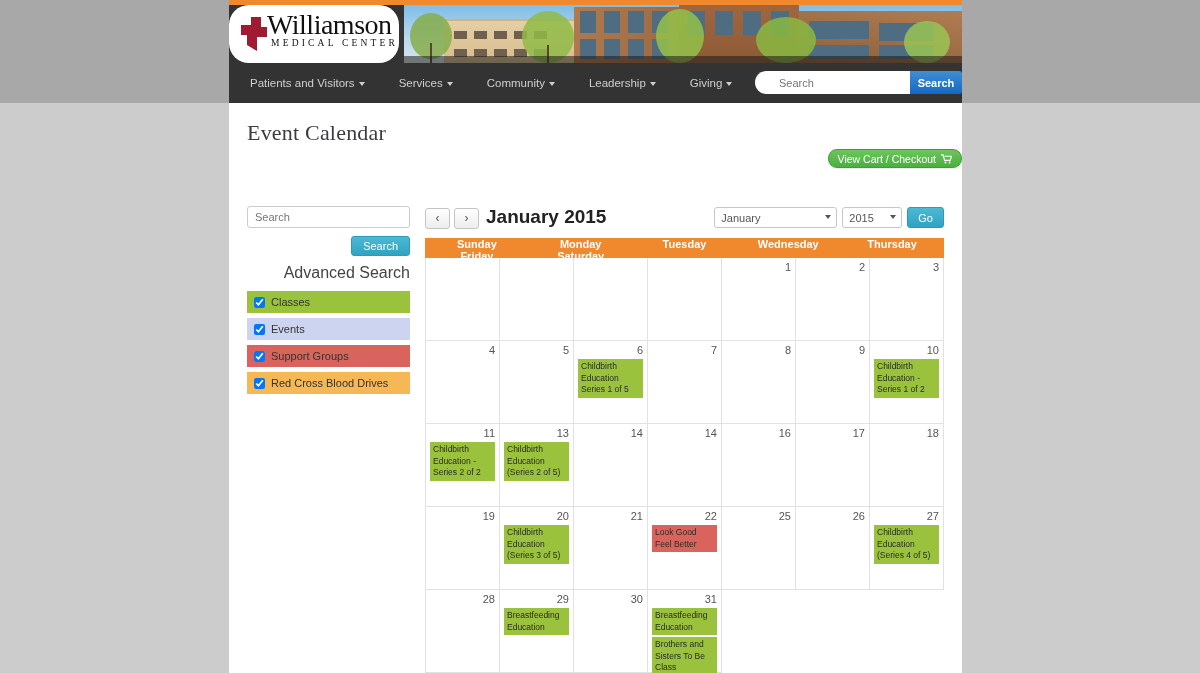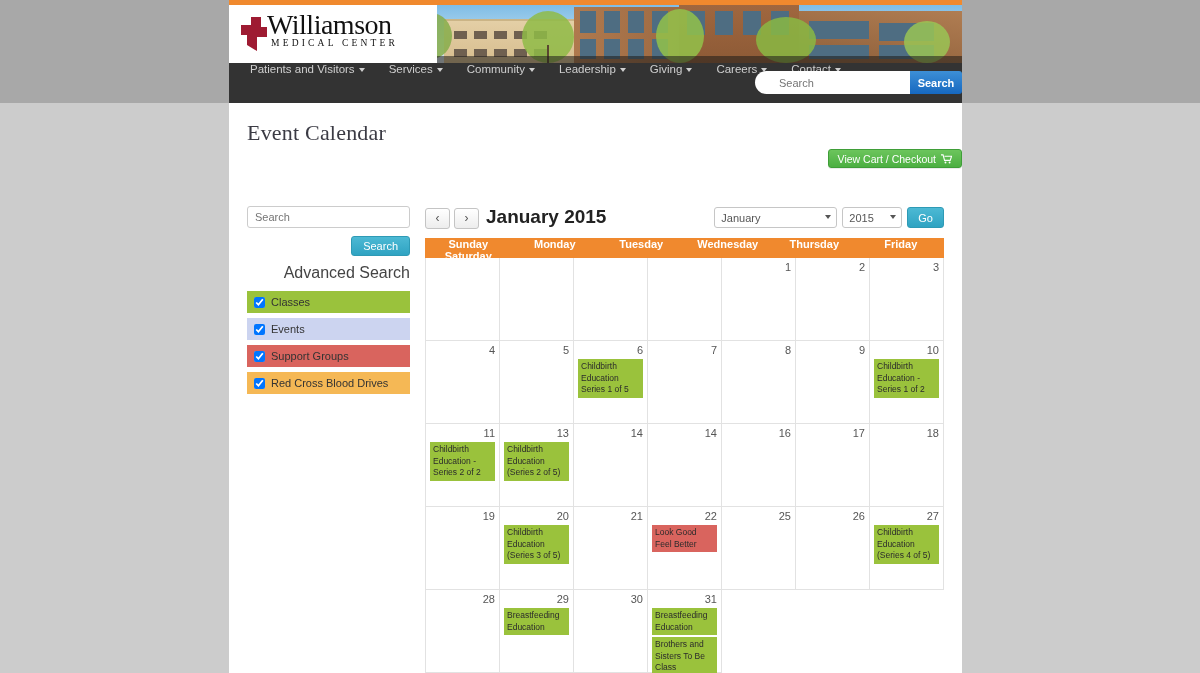--- a/index.html
+++ b/index.html
@@ -12,54 +12,54 @@
   }
 
   
   .top-strip { position:absolute; left:0; top:0; width:1200px; height:103px; background:#a8a8a8; }
 
   
   .site-header { position:absolute; left:229px; top:0; width:733px; height:103px; background:#333; overflow:hidden; }
   .orange-rule { position:absolute; left:0; top:0; width:733px; height:5px; background:#f0892e; z-index:5; }
 
   .banner { position:absolute; left:0; top:5px; width:733px; height:58px; overflow:hidden; }
-  .logo-box { position:absolute; left:0; top:0; width:208px; height:58px; background:#fff; z-index:4; display:flex; align-items:flex-start; }
+  .logo-box { position:absolute; left:0; top:0; width:170px; height:58px; background:#fff; z-index:4; display:flex; align-items:flex-start;border-radius:20px; }
   .logo-inner { position:relative; width:175px; height:58px; }
   .logo-mark { position:absolute; left:12px; top:12px; width:26px; height:34px; }
   .logo-word { position:absolute; left:38px; top:6px; font-family:"Liberation Serif", serif; font-size:28px; letter-spacing:-0.5px; color:#111; line-height:1; }
   .logo-sub { position:absolute; left:42px; top:33px; font-family:"Liberation Serif", serif; font-size:9.5px; letter-spacing:3.2px; color:#111; }
 
   .banner-photo { position:absolute; left:175px; top:0; width:558px; height:58px; overflow:hidden;
     background:linear-gradient(180deg,#8ec4e8 0%, #a7d2ec 35%, #cdd9d2 70%, #9aa87c 100%); }
   .bp-sky { position:absolute; inset:0; background:linear-gradient(180deg,#7fbde6 0%,#b5d8ef 55%,#d9e4e8 100%); }
   .bp-b1 { position:absolute; left:40px; top:14px; width:130px; height:44px; background:linear-gradient(180deg,#e4cfa6,#d7bd8e); border-top:2px solid #cbb486; }
   .bp-b1 .w { position:absolute; width:13px; height:8px; background:#6f6050; }
   .bp-b2 { position:absolute; left:170px; top:2px; width:105px; height:56px; background:linear-gradient(100deg,#b9apple,#a9764f); background:linear-gradient(100deg,#b07a4e,#9c6942); }
   .bp-glass { position:absolute; background:#4e6d82; }
   .bp-b3 { position:absolute; left:275px; top:0px; width:120px; height:58px; background:linear-gradient(180deg,#a0673f,#8d5a36); }
   .bp-b4 { position:absolute; left:395px; top:6px; width:163px; height:52px; background:linear-gradient(190deg,#b07d52,#8e5f3a); }
   .bp-tree { position:absolute; border-radius:50%; background:#7ea93f; opacity:.85; }
   .bp-trunk { position:absolute; width:2px; background:#5a4630; }
   .bp-shadow { position:absolute; left:0; bottom:0; width:558px; height:7px; background:rgba(30,28,25,.55); }
 
   .nav { position:absolute; left:0; top:63px; width:733px; height:40px; background:#333; }
-  .nav-items { position:absolute; left:9px; top:0; height:40px; display:flex; align-items:flex-start; }
+  .nav-items { position:absolute; left:9px; top:0; height:40px; display:flex; align-items:center;gap:10px; }
   .nav-item { color:#cfcfcf; font-size:11.5px; padding:0 12px; cursor:pointer; white-space:nowrap; }
   .caret-down { display:inline-block; margin-left:4px; border-left:3.5px solid transparent; border-right:3.5px solid transparent; border-top:4px solid #cfcfcf; vertical-align:middle; }
 
   .hdr-search { position:absolute; right:0px; top:8px; width:207px; height:23px; }
   .hdr-search-input { position:absolute; left:0; top:0; width:155px; height:23px; border:none; border-radius:12px 0 0 12px; background:#fff; padding:0 8px 0 24px; font-size:11px; color:#555; font-family:"Liberation Sans",sans-serif; outline:none; }
   .hdr-search-icon { position:absolute; left:8px; top:5px; width:11px; height:11px; }
   .hdr-search-btn { position:absolute; left:155px; top:0; width:52px; height:23px; border:none; border-radius:0 3px 3px 0; background:linear-gradient(180deg,#3d8fd6,#1668c0); color:#fff; font-size:11px; font-weight:bold; font-family:"Liberation Sans",sans-serif; cursor:pointer; }
 
   
   .page { position:absolute; left:229px; top:103px; width:733px; height:570px; background:#fff; }
   .page-title { position:absolute; left:18px; top:17px; font-family:"Liberation Serif", serif; font-size:22px; color:#3b3b44; letter-spacing:.2px; }
 
-  .cart-btn { position:absolute; right:0px; top:46px; height:19px; background:linear-gradient(180deg,#6cc55c,#4caf42); border:1px solid #3f9e38; border-radius:3px; color:#fff; font-size:10.5px; padding:0 9px; display:flex; align-items:center; gap:5px; cursor:pointer; font-family:"Liberation Sans",sans-serif; box-shadow:0 1px 0 rgba(0,0,0,.08); }
+  .cart-btn { position:absolute; right:0px; top:46px; height:19px; background:linear-gradient(180deg,#6cc55c,#4caf42); border:1px solid #3f9e38; border-radius:9px; color:#fff; font-size:10.5px; padding:0 9px; display:flex; align-items:center; gap:5px; cursor:pointer; font-family:"Liberation Sans",sans-serif; box-shadow:0 1px 0 rgba(0,0,0,.08); }
 
   
   .sidebar { position:absolute; left:18px; top:103px; width:163px; }
   .side-search { width:163px; height:22px; border:1px solid #ccc; border-radius:3px; padding:0 7px; font-size:11px; color:#777; font-family:"Liberation Sans",sans-serif; outline:none; background:#fff; }
   .side-search-btn { float:right; margin-top:8px; height:20px; padding:0 11px; border:1px solid #2e9ab5; border-radius:3px; background:linear-gradient(180deg,#4cb9d4,#2fa3c2); color:#fff; font-size:11px; cursor:pointer; font-family:"Liberation Sans",sans-serif; }
   .adv-search { clear:both; text-align:right; padding-top:8px; font-size:16px; color:#444; cursor:pointer; }
   .filters { margin-top:9px; }
   .filter { height:22px; margin-bottom:5px; display:flex; align-items:center; padding-left:7px; font-size:11px; color:#333; cursor:pointer; }
   .filter input { margin:0 6px 0 0; width:11px; height:11px; }
 
@@ -71,21 +71,21 @@
   .nav-next { left:29px; }
   .cal-title { position:absolute; left:61px; top:0; font-size:19px; font-weight:bold; color:#222; }
   .cal-selects { position:absolute; right:0; top:1px; display:flex; gap:5px; align-items:center; }
   .sel { height:21px; border:1px solid #c6c6c6; border-radius:3px; background:#fff; font-size:11px; color:#555; padding:0 4px 0 6px; font-family:"Liberation Sans",sans-serif; -webkit-appearance:none; appearance:none; cursor:pointer; }
   .sel-month { width:123px; }
   .sel-year { width:60px; }
   .sel-wrap { position:relative; }
   .sel-caret { position:absolute; right:6px; top:8px; border-left:3px solid transparent; border-right:3px solid transparent; border-top:4px solid #555; pointer-events:none; }
   .go-btn { height:21px; padding:0 10px; border:1px solid #2e9ab5; border-radius:3px; background:linear-gradient(180deg,#4cb9d4,#2fa3c2); color:#fff; font-size:11px; cursor:pointer; font-family:"Liberation Sans",sans-serif; }
 
-  .dow { display:grid; grid-template-columns:repeat(6,1fr); background:#f0892e; height:20px; }
+  .dow { display:grid; grid-template-columns:repeat(5,1fr); background:#f0892e; height:20px; }
   .dow div { color:#fff; font-size:11px; font-weight:bold; display:flex; align-items:center; justify-content:center; }
 
   .grid { display:grid; grid-template-columns:repeat(7,1fr); border-left:1px solid #e2e2e2; }
   .cell { border-right:1px solid #e2e2e2; border-bottom:1px solid #e2e2e2; height:83px; padding:3px 4px 0 4px; position:relative; background:#fff; }
   .daynum { text-align:right; font-size:11px; color:#555; line-height:13px; }
   .ev { margin-top:2px; font-size:8.5px; line-height:11.5px; color:#2b2b2b; padding:2px 3px; }
   .ev.classes { background:#9ac23c; }
   .ev.support { background:#d9645e; }
 </style>
 </head>

